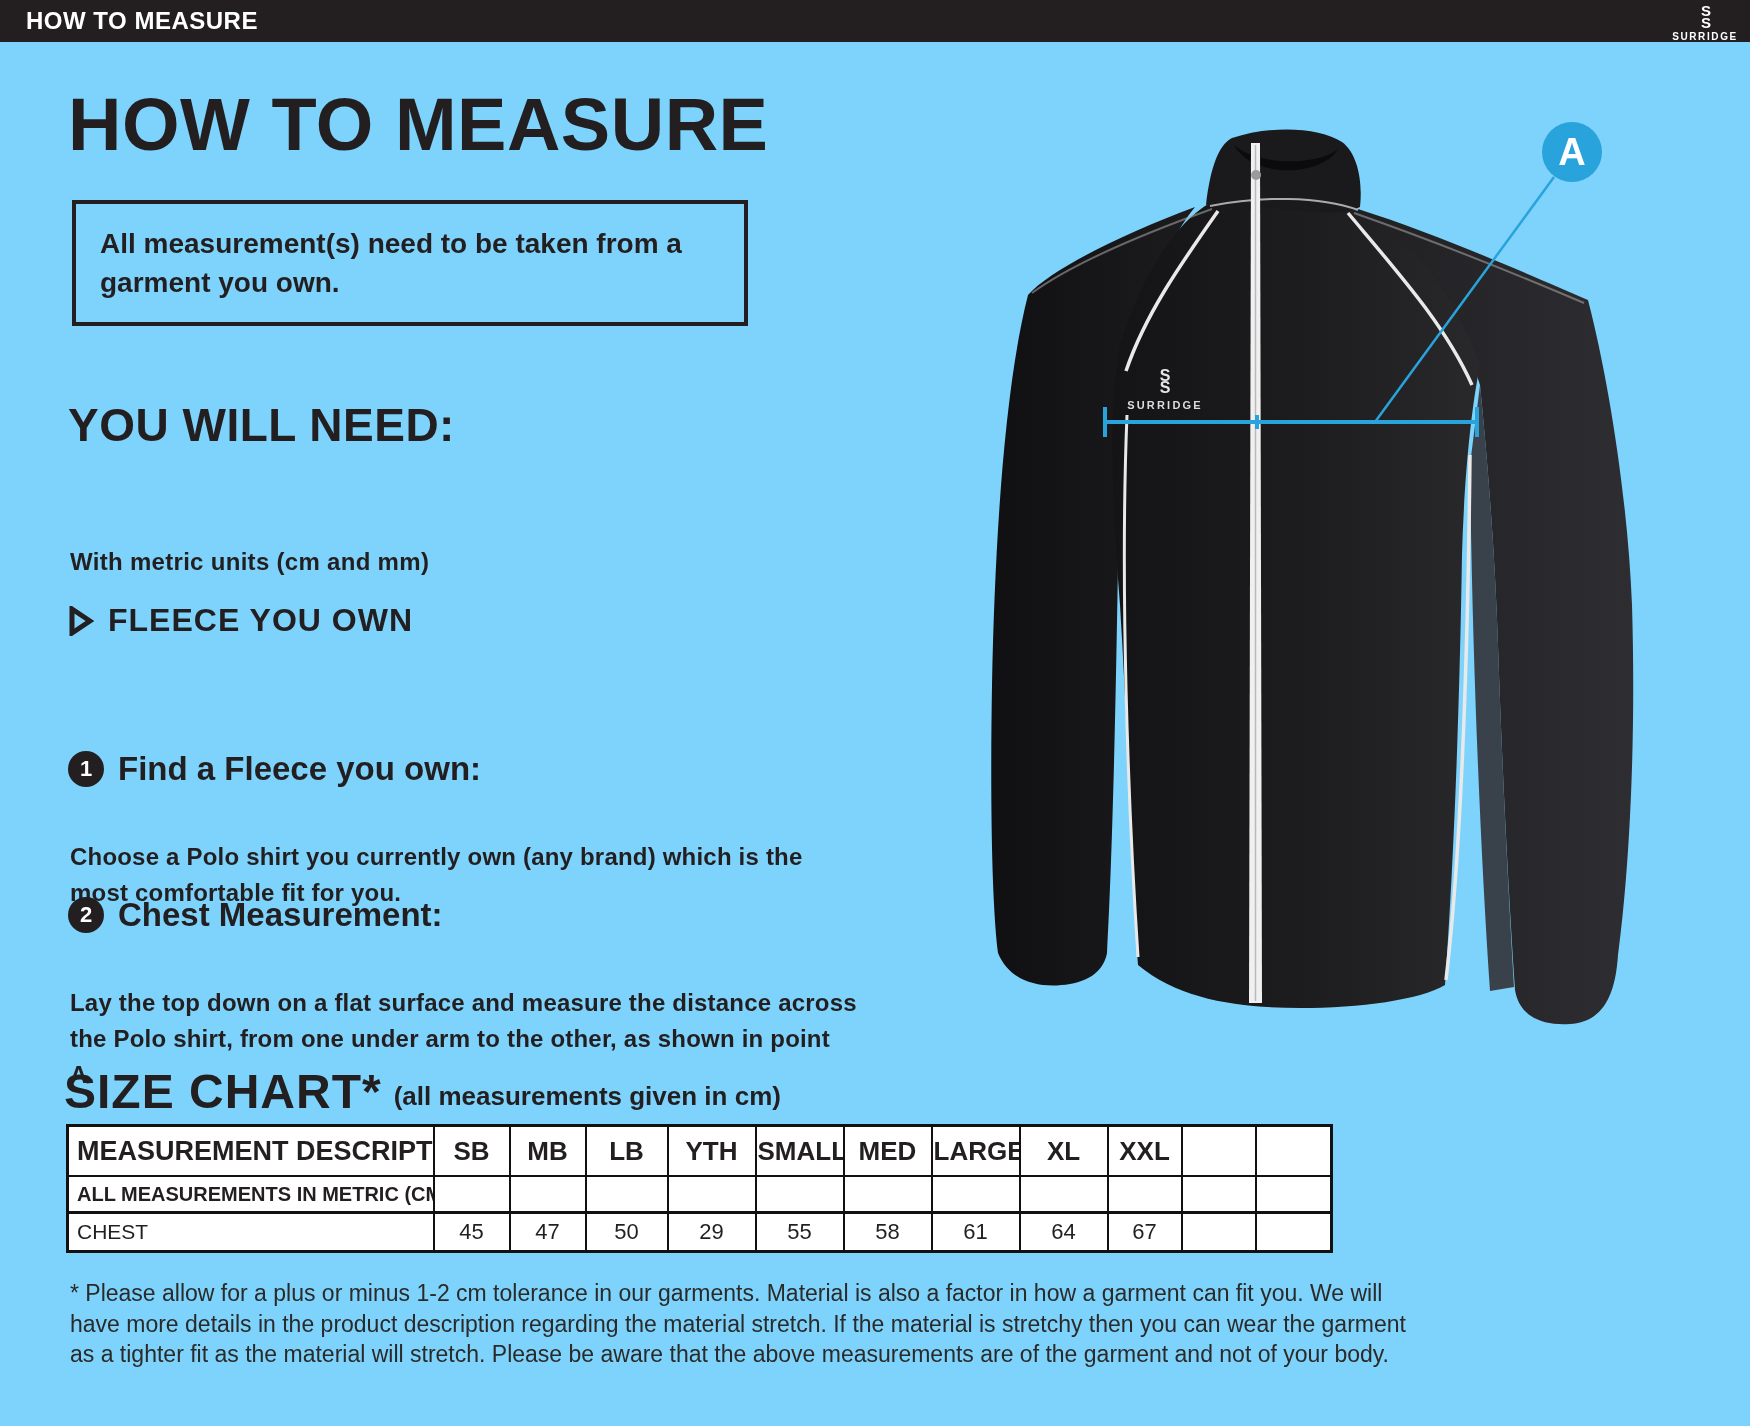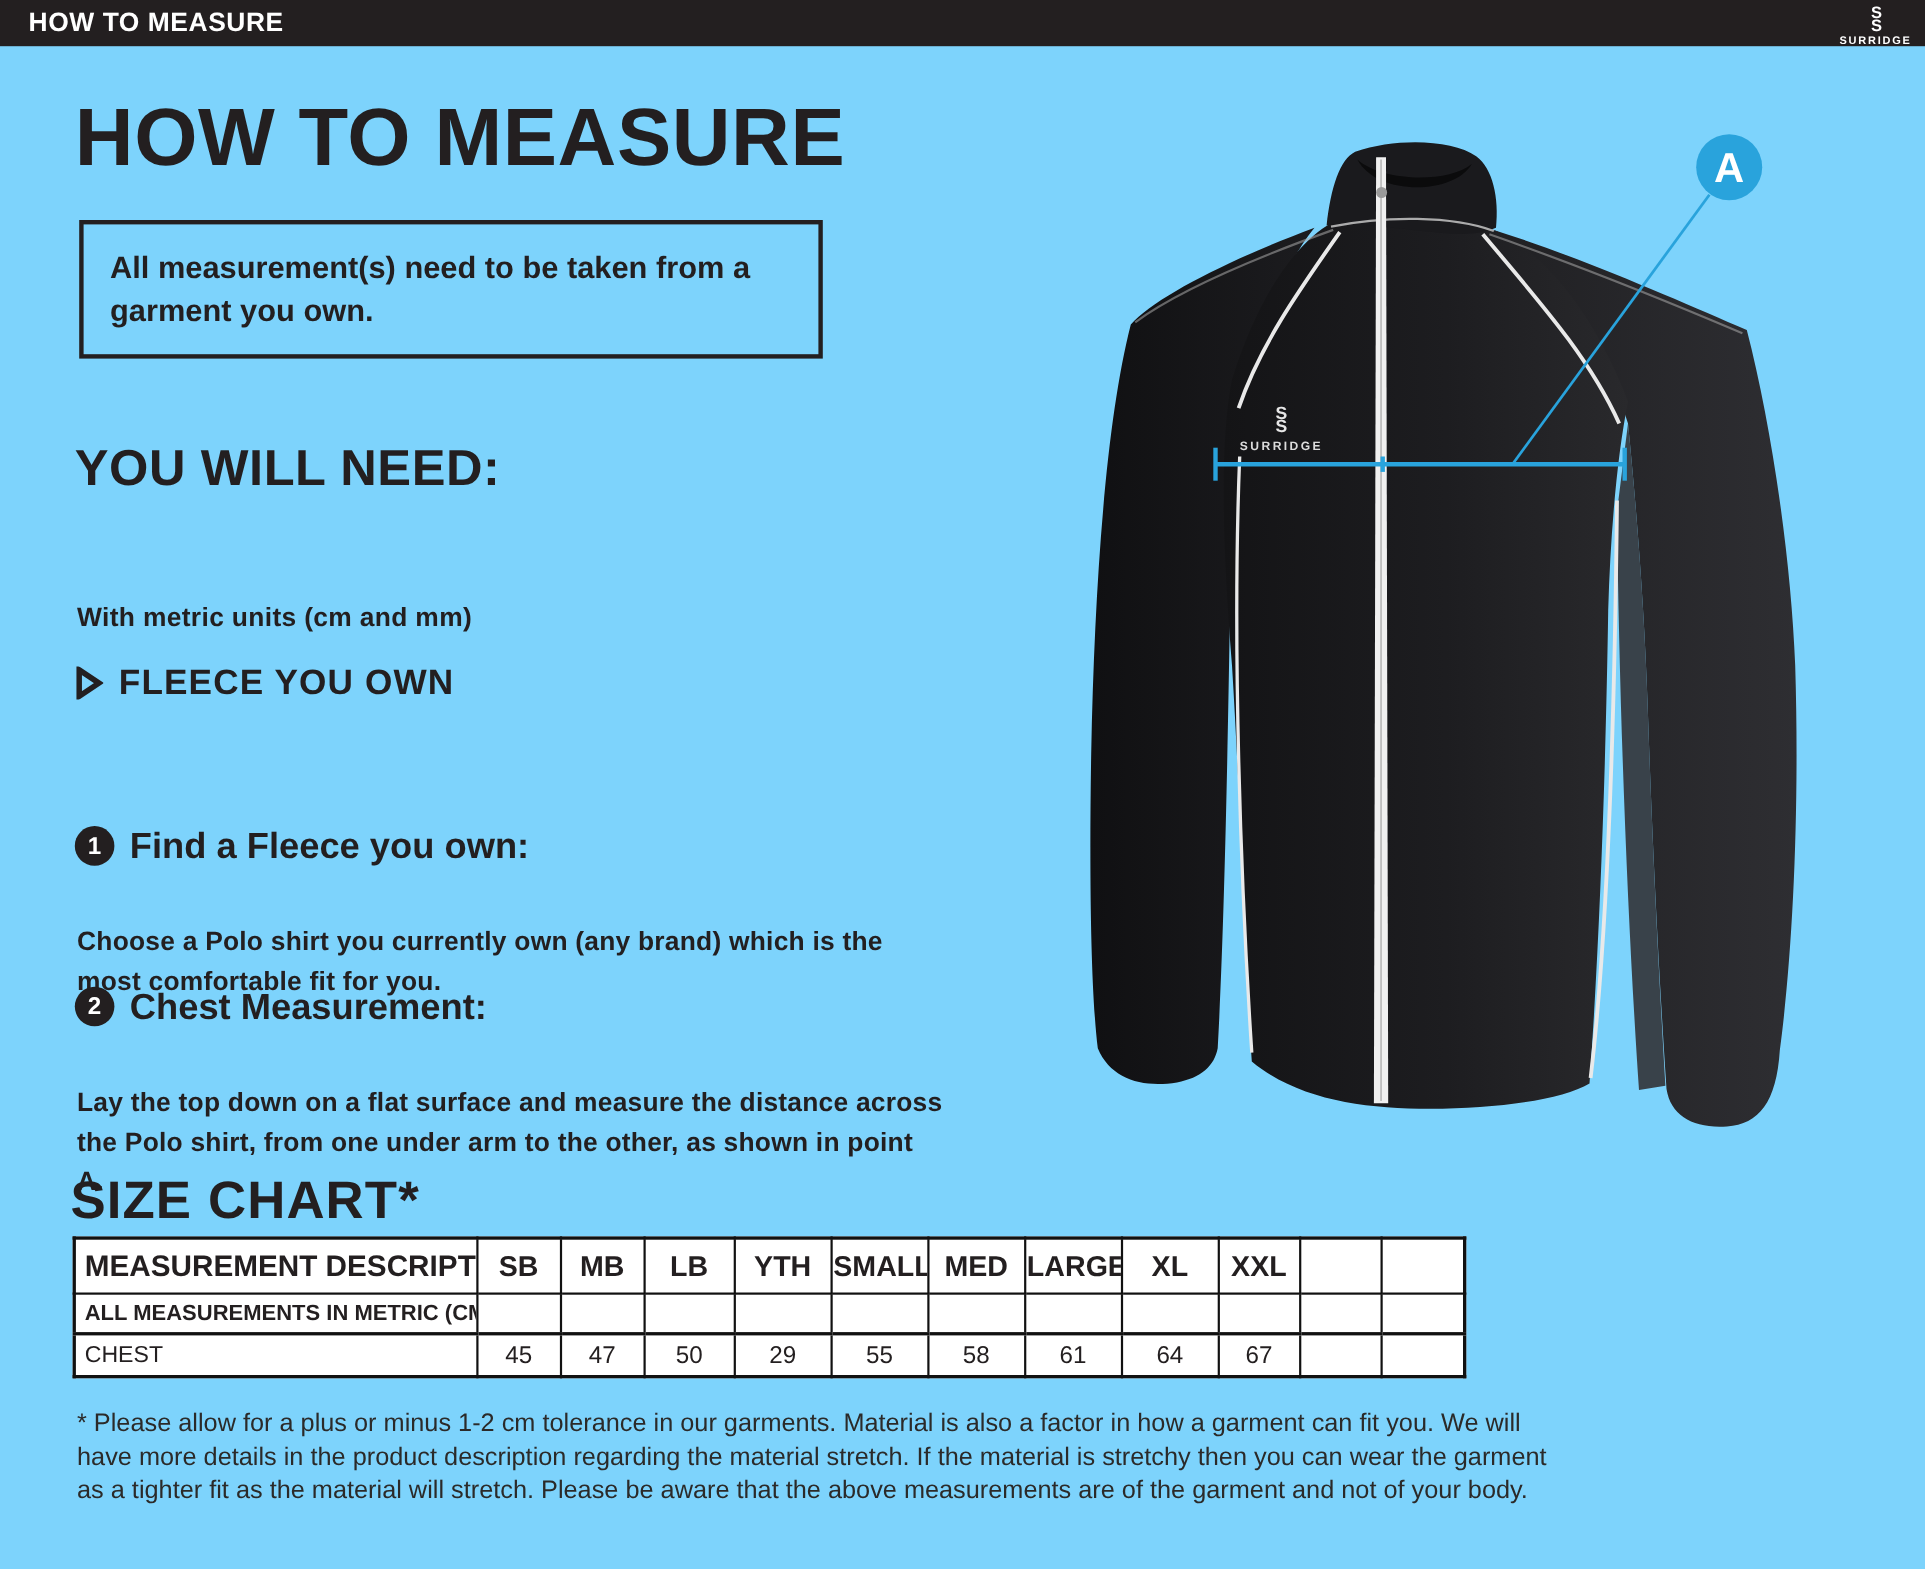--- a/index.html
+++ b/index.html
@@ -112,20 +112,21 @@
   <div class="step-head" style="top:896px;">
     <span class="step-badge">
       <span class="step-num">2</span>
     </span>
     <span class="step-title">Chest Measurement:</span>
   </div>
   <div class="step-desc" style="top:948px;">Lay the top down on a flat surface and measure the distance across the Polo shirt, from one under arm to the other, as shown in point A.</div>
 
   <div class="sc-heading-row">
     <span class="sc-heading">SIZE CHART*</span>
+    <span class="sc-subheading">(all measurements given in cm)</span>
   </div>
 
   <table class="sc-table">
     <colgroup>
       <col style="width:366px">
         <col style="width:76px">
         <col style="width:76px">
         <col style="width:82px">
       <col style="width:88px">
         <col style="width:88px">

